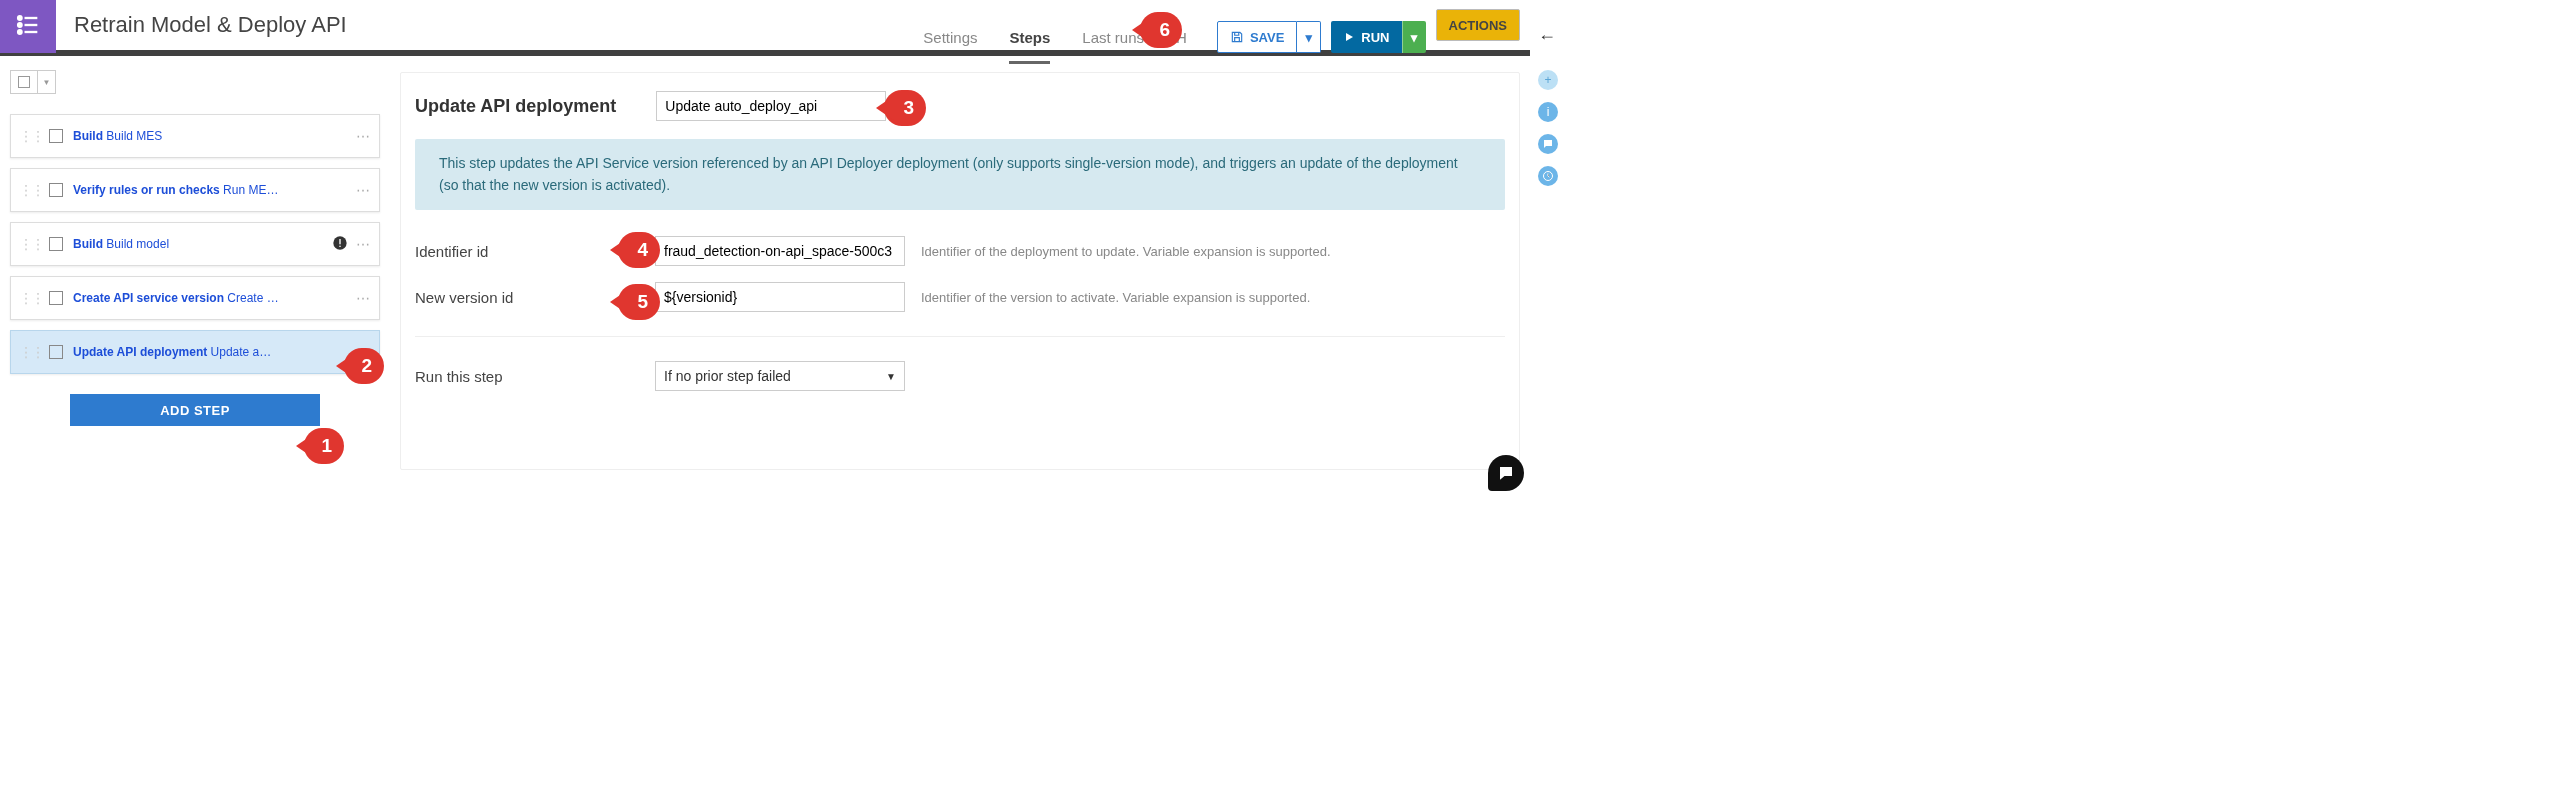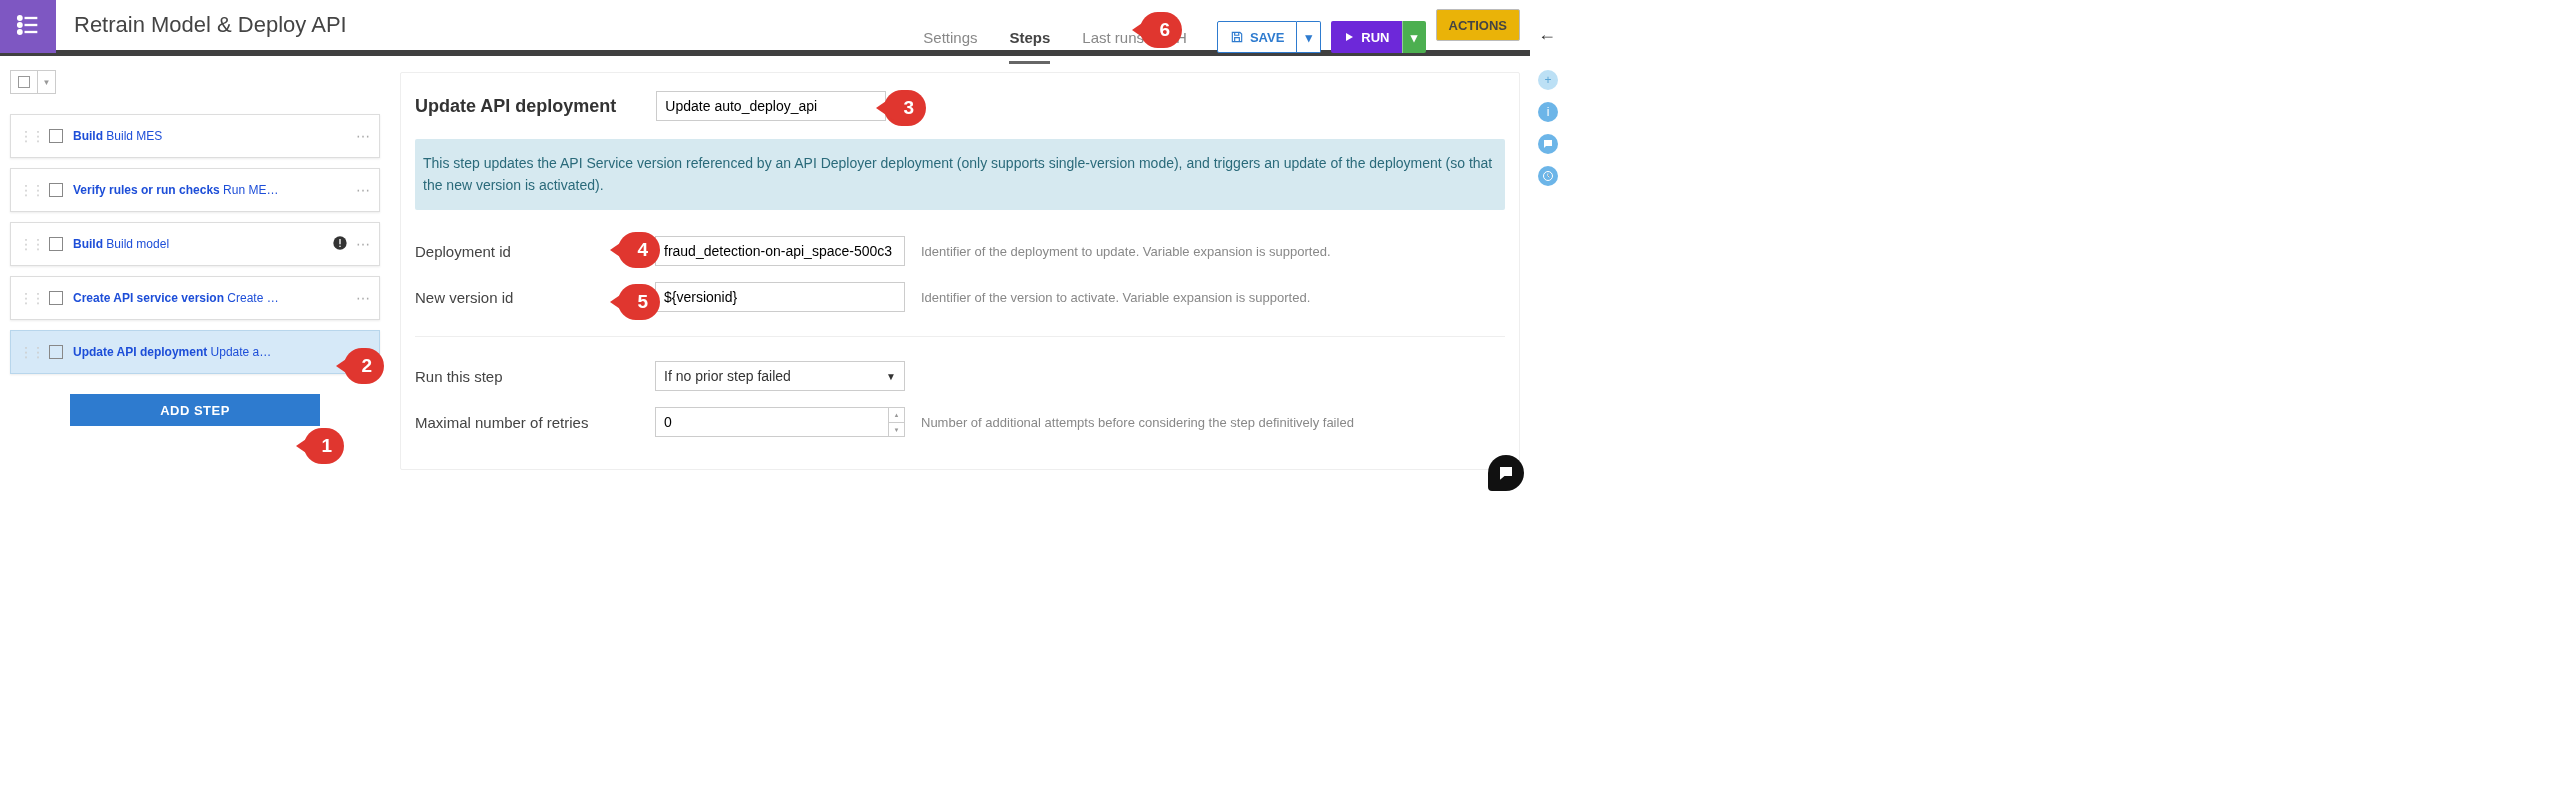--- a/index.html
+++ b/index.html
@@ -11,21 +11,21 @@
   .topbar-icon { width: 56px; height: 56px; background: #7e57c2; display: flex; align-items: center; justify-content: center; color: #fff; }
   .topbar-title { font-size: 22px; font-weight: 500; color: #444; padding-left: 18px; flex: 0 0 auto; }
   .topbar-spacer { flex: 1; }
   .topbar-tabs { display: flex; gap: 32px; align-items: center; height: 100%; margin-top: 28px; }
   .tab { color: #888; font-size: 15px; font-weight: 500; height: 100%; display: flex; align-items: center; border-bottom: 3px solid transparent; cursor: pointer; }
   .tab.active { color: #444; border-bottom-color: #666; font-weight: 600; }
   .topbar-actions { display: flex; align-items: center; gap: 10px; padding-left: 30px; padding-right: 10px; }
   .btn { display: inline-flex; align-items: center; justify-content: center; height: 32px; padding: 0 12px; font-size: 13px; font-weight: 700; border-radius: 2px; cursor: pointer; user-select: none; gap: 6px; }
   .btn-save { border: 1px solid #2e7bcf; color: #2e7bcf; background: #fff; }
   .btn-save-dd { border: 1px solid #2e7bcf; color: #2e7bcf; background: #fff; width: 24px; padding: 0; }
-  .btn-run { background: #6d28d9; color: #fff; }
+  .btn-run { background: #0369a1; color: #fff; }
   .btn-run-dd { background: #4caf50; color: #fff; width: 24px; padding: 0; }
   .btn-actions { border: 1px solid #bbb; color: #444; background: #eab308; }
   .btn-group { display: inline-flex; margin-top: 24px; }
   .btn-group .btn:first-child { border-top-right-radius: 0; border-bottom-right-radius: 0; }
   .btn-group .btn:last-child { border-top-left-radius: 0; border-bottom-left-radius: 0; border-left: none; }
   .btn-group.green .btn:last-child { border-left: 1px solid rgba(255,255,255,0.4); }
 
   .body-row { display: flex; height: 424px; }
   .side-panel { width: 390px; padding: 12px 10px; background: #fff; display: flex; flex-direction: column; }
   .side-toolbar { display: flex; align-items: center; height: 28px; margin-bottom: 18px; gap: 4px; }
@@ -43,21 +43,21 @@
   .step-more { color: #aaa; font-size: 14px; letter-spacing: 1px; }
 
   .add-step-btn { background: #2e7bcf; color: #fff; height: 32px; display: flex; align-items: center; justify-content: center; font-size: 13px; font-weight: 700; letter-spacing: 0.5px; margin: 10px 60px 0 60px; cursor: pointer; }
 
   .detail-panel { flex: 1; padding: 16px 10px 10px 10px; }
   .detail-inner { border: 1px solid #eee; border-radius: 2px; padding: 14px 0 20px 0; background: #fff; height: 100%; }
   .detail-header { display: flex; align-items: center; gap: 40px; padding: 4px 14px 18px 14px; }
   .detail-title { font-size: 18px; font-weight: 600; color: #333; }
   .detail-name-input { height: 30px; border: 1px solid #ccc; padding: 0 8px; font-size: 14px; width: 230px; }
 
-  .info-banner { margin: 0 14px 18px 14px; background: #d6e9f0; color: #2a6a7a; padding: 14px 8px; border-radius: 2px; font-size: 14px; line-height: 1.55; }
+  .info-banner { margin: 0 14px 18px 14px; background: #d6e9f0; color: #2a6a7a; padding: 14px 24px; border-radius: 2px; font-size: 14px; line-height: 1.55; }
 
   .form-row { display: flex; align-items: center; padding: 8px 14px; }
   .form-label { width: 240px; font-size: 15px; color: #444; }
   .form-input { height: 30px; border: 1px solid #ccc; padding: 0 8px; font-size: 14px; width: 250px; }
   .form-help { color: #888; font-size: 13px; margin-left: 16px; }
   .form-select { height: 30px; border: 1px solid #ccc; padding: 8px 8px; font-size: 14px; width: 250px; display: flex; align-items: center; justify-content: space-between; background: #fff; }
   .form-number { height: 30px; border: 1px solid #ccc; padding: 0 8px; font-size: 14px; width: 234px; }
   .number-wrap { display: flex; width: 250px; }
   .number-spin { width: 16px; border: 1px solid #ccc; border-left: none; display: flex; flex-direction: column; }
   .number-spin div { flex: 1; display: flex; align-items: center; justify-content: center; font-size: 6px; color: #999; border-bottom: 1px solid #ccc; }
@@ -187,52 +187,41 @@
     <div class="detail-panel">
       <div class="detail-inner">
         <div class="detail-header">
           <div class="detail-title">Update API deployment</div>
           <input class="detail-name-input" value="Update auto_deploy_api" style="">
         </div>
 
         <div class="info-banner">This step updates the API Service version referenced by an API Deployer deployment (only supports single-version mode), and triggers an update of the deployment (so that the new version is activated).</div>
 
         <div class="form-row">
-          <div class="form-label">Deployment id</div>
+          <div class="form-label">Identifier id</div>
           <input class="form-input" value="fraud_detection-on-api_space-500c3" style="">
           <div class="form-help">Identifier of the deployment to update. Variable expansion is supported.</div>
         </div>
 
         <div class="form-row">
           <div class="form-label">New version id</div>
           <input class="form-input" value="${versionid}" style="">
           <div class="form-help">Identifier of the version to activate. Variable expansion is supported.</div>
         </div>
 
         <hr class="hr">
 
         <div class="form-row">
           <div class="form-label">Run this step</div>
           <div class="form-select">
             <span>If no prior step failed</span>
             <span style="font-size:10px;">▼</span>
           </div>
         </div>
 
-        <div class="form-row">
-          <div class="form-label">Maximal number of retries</div>
-          <div class="number-wrap">
-            <input class="form-number" value="0" style="">
-            <div class="number-spin">
-                <div>▲</div>
-                <div>▼</div>
-              </div>
-          </div>
-          <div class="form-help">Number of additional attempts before considering the step definitively failed</div>
-        </div>
 
       </div>
     </div>
   </div>
 
   <div class="right-rail" style="left:1534px; right:auto;">
     <div class="rail-icon rail-plus">+</div>
     <div class="rail-icon rail-info">i</div>
     <div class="rail-icon rail-q">
         <svg width="12" height="12" viewBox="0 0 24 24">

